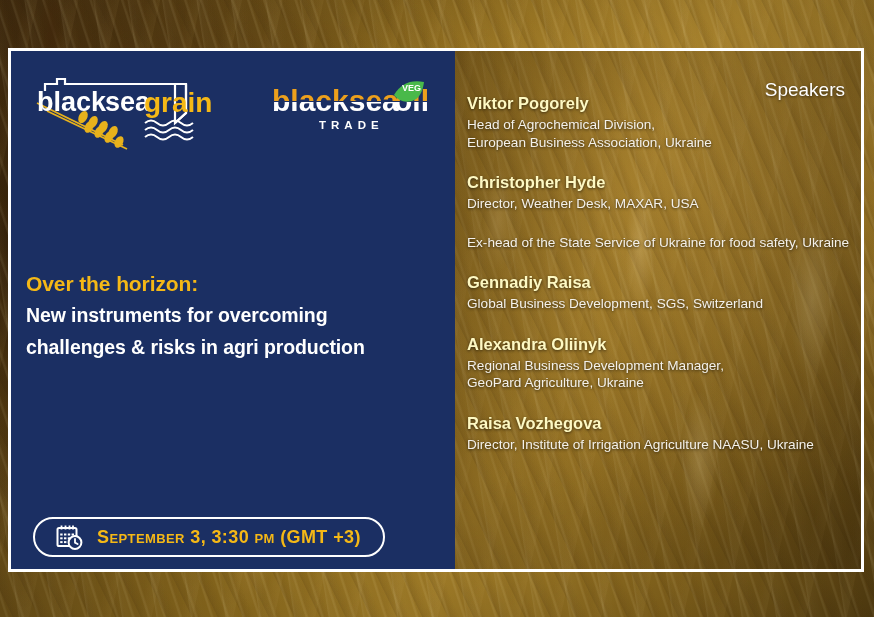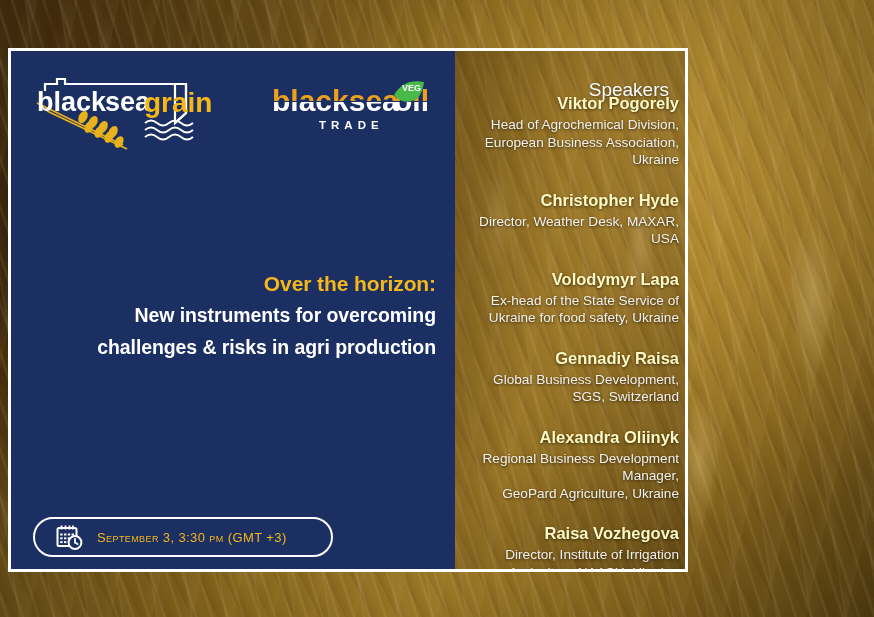--- a/index.html
+++ b/index.html
@@ -76,26 +76,25 @@
   }
   .bg-vignette {
     background: radial-gradient(ellipse 95% 95% at 50% 45%, rgba(0,0,0,0) 35%, rgba(0,0,0,0.30) 100%);
   }
 
   
   .frame {
     position: absolute;
     left: 8px;
     top: 48px;
-    width: 680px;
+    width: 856px;
     height: 524px;
     border: 3px solid #ffffff;
     box-sizing: border-box;
     display: flex;
-    text-align: right;
   }
 
   
   .left-panel {
     position: relative;
     width: 444px;
     background: #1b2f63;
     flex: 0 0 444px;
     box-sizing: border-box;
   }
@@ -160,22 +159,22 @@
     box-sizing: border-box;
   }
   .date-badge .cal-icon {
     width: 28px;
     height: 28px;
     flex: 0 0 28px;
     margin-right: 14px;
   }
   .date-badge .date-text {
     color: #f5b816;
-    font-size: 13px;
-    font-weight: normal;
+    font-size: 18px;
+    font-weight: bold;
     font-variant: small-caps;
     letter-spacing: .4px;
     white-space: nowrap;
   }
 
   
   .right-panel {
     position: relative;
     flex: 1 1 auto;
     overflow: hidden;
@@ -357,21 +356,20 @@
           <div class="sp-role">Head of Agrochemical Division,</div>
           <div class="sp-role">European Business Association, Ukraine</div>
         </div>
 
         <div class="speaker">
           <div class="sp-name">Christopher Hyde</div>
           <div class="sp-role">Director, Weather Desk, MAXAR, USA</div>
         </div>
 
         <div class="speaker">
-          <div class="sp-name">Volodymyr Lapa</div>
           <div class="sp-role">Ex-head of the State Service of Ukraine for food safety, Ukraine</div>
         </div>
 
         <div class="speaker">
           <div class="sp-name">Gennadiy Raisa</div>
           <div class="sp-role">Global Business Development, SGS, Switzerland</div>
         </div>
 
         <div class="speaker">
           <div class="sp-name">Alexandra Oliinyk</div>

